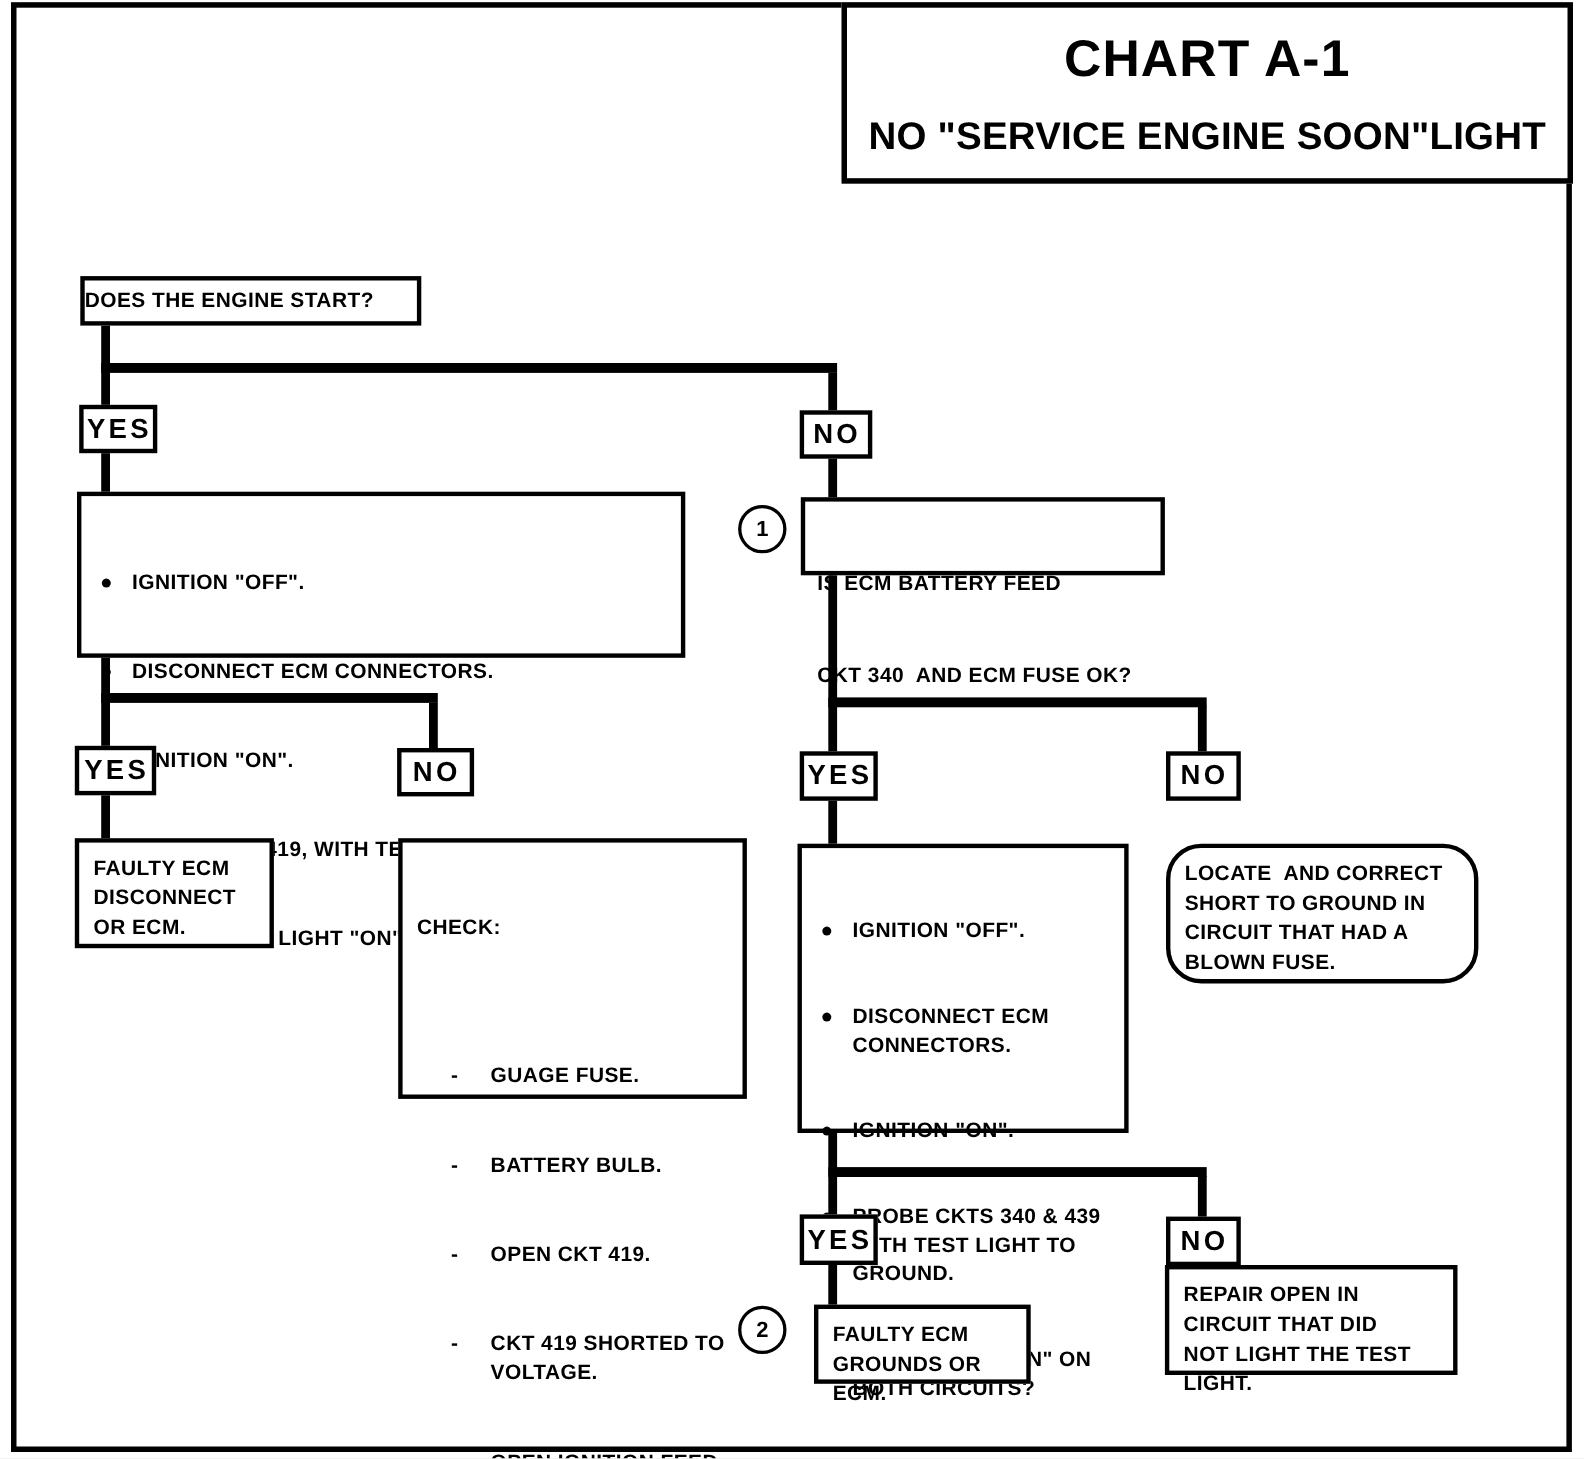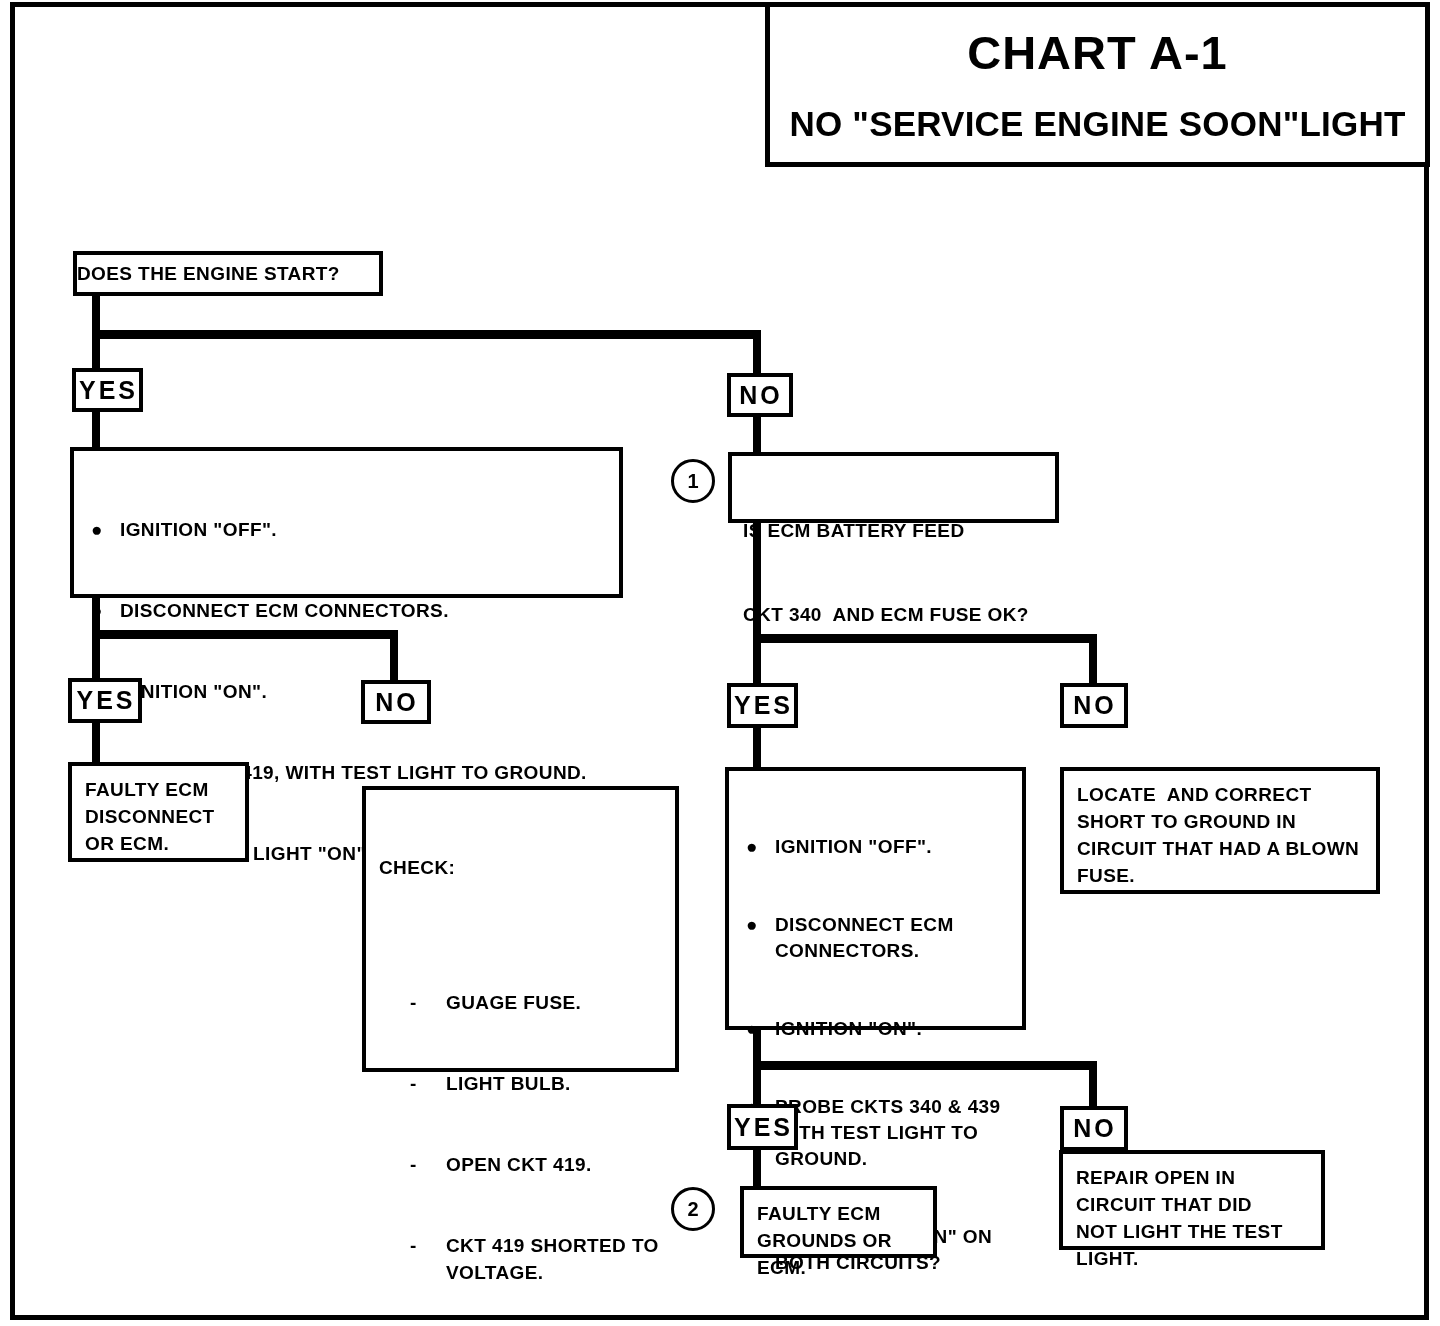--- a/index.html
+++ b/index.html
@@ -123,30 +123,30 @@
   <div class="box" style="left:728px;top:452px;width:331px;height:71px;padding:5px 0 0 11px;line-height:28px;">
     <div>IS ECM BATTERY FEED</div>
     <div>CKT 340  AND ECM FUSE OK?</div>
   </div>
 
   <div class="box tag" style="left:68px;top:678px;width:74px;height:45px;">YES</div>
   <div class="box tag" style="left:361px;top:680px;width:70px;height:44px;">NO</div>
 
   <div class="box outcome" style="left:68px;top:762px;width:181px;height:100px;">FAULTY ECM DISCONNECT OR ECM.</div>
 
-  <div class="box" style="left:362px;top:786px;width:317px;height:286px;">
+  <div class="box" style="left:362px;top:762px;width:317px;height:237px;">
     <div class="check-title">CHECK:</div>
     <div class="check-items">
       <div class="check-row">
         <span class="dash">-</span>
         <span class="check-text">GUAGE FUSE.</span>
       </div>
       <div class="check-row">
         <span class="dash">-</span>
-        <span class="check-text">LIGHT BULB.</span>
+        <span class="check-text">BATTERY BULB.</span>
       </div>
       <div class="check-row">
         <span class="dash">-</span>
         <span class="check-text">OPEN CKT 419.</span>
       </div>
       <div class="check-row">
         <span class="dash">-</span>
         <span class="check-text">CKT 419 SHORTED TO VOLTAGE.</span>
       </div>
       <div class="check-row">
@@ -172,21 +172,21 @@
       <span class="bullet">●</span>
       <span class="step-text">IGNITION "ON".</span>
     </div>
     <div class="step-row">
       <span class="bullet">●</span>
       <span class="step-text">PROBE CKTS 340 &amp; 439 WITH TEST LIGHT TO GROUND.</span>
     </div>
     <div class="cont-line">IS THE LIGHT "ON" ON BOTH CIRCUITS?</div>
   </div>
 
-  <div class="box outcome" style="left:1060px;top:767px;width:320px;height:127px;">LOCATE  AND CORRECT SHORT TO GROUND IN CIRCUIT THAT HAD A BLOWN FUSE.</div>
+  <div class="box outcome" style="left:1060px;top:767px;width:284px;height:127px;border-radius:32px;">LOCATE  AND CORRECT SHORT TO GROUND IN CIRCUIT THAT HAD A BLOWN FUSE.</div>
 
   <div class="box tag" style="left:727px;top:1104px;width:71px;height:46px;">YES</div>
   <div class="box tag" style="left:1060px;top:1106px;width:68px;height:45px;">NO</div>
 
   <div class="refcircle" style="left:671px;top:1187px;">2</div>
   <div class="box outcome" style="left:728px;top:1186px;width:197px;height:72px;padding-right:40px;margin-left:12px;">FAULTY ECM GROUNDS OR ECM.</div>
 
   <div class="box outcome" style="left:1059px;top:1150px;width:266px;height:100px;padding-right:30px;">REPAIR OPEN IN CIRCUIT THAT DID NOT LIGHT THE TEST LIGHT.</div>
 
 </div>

